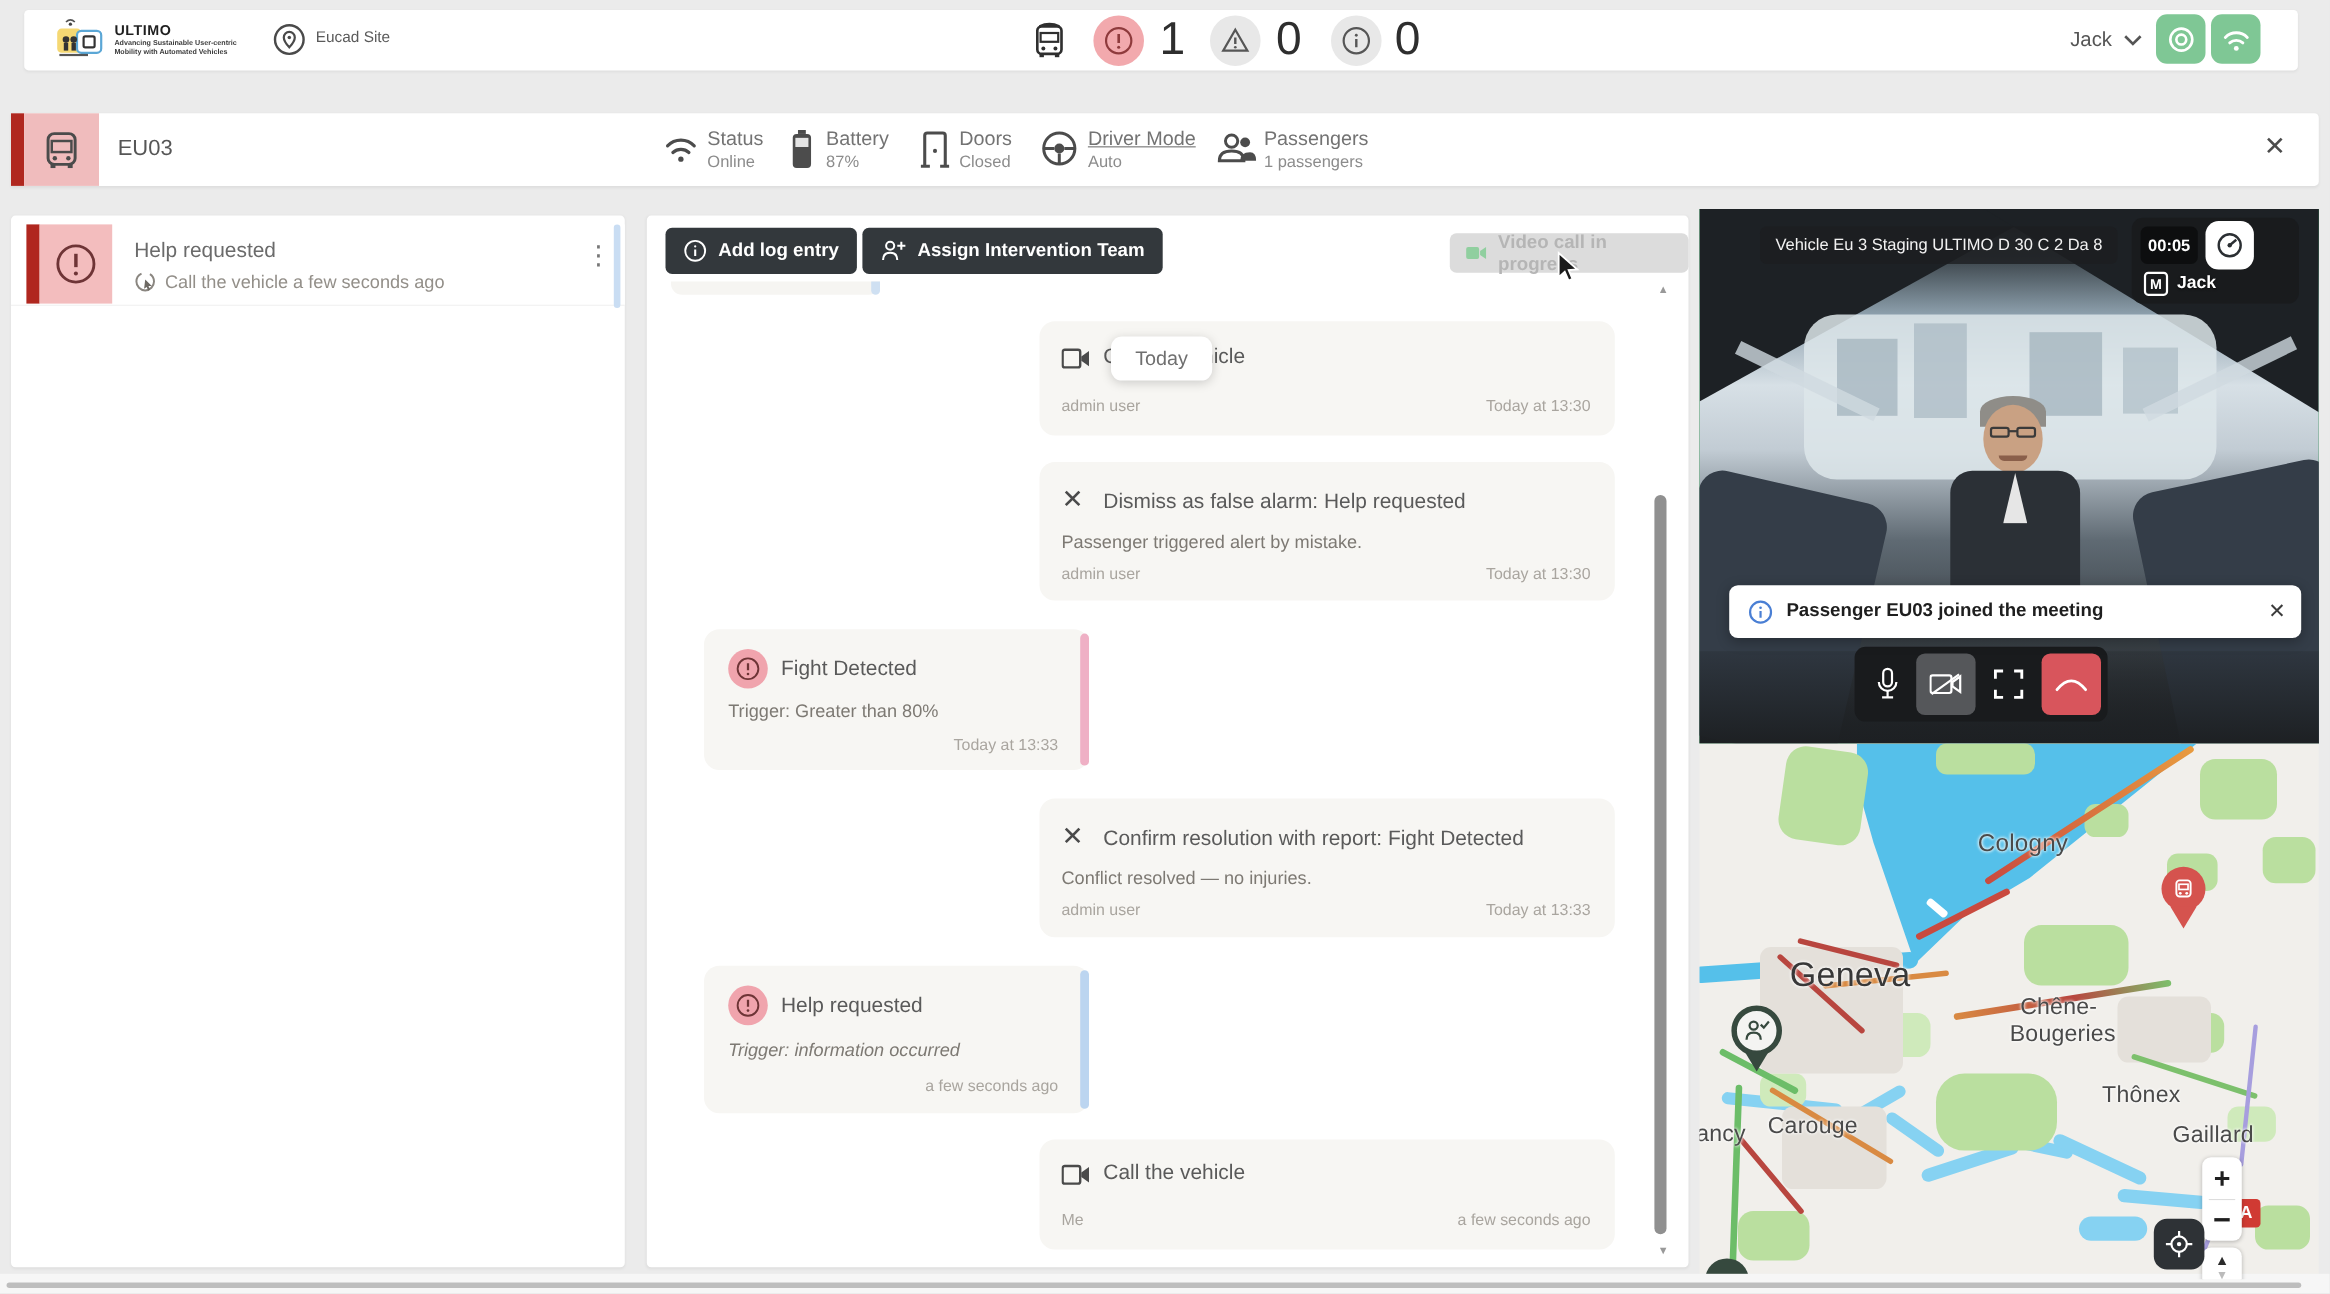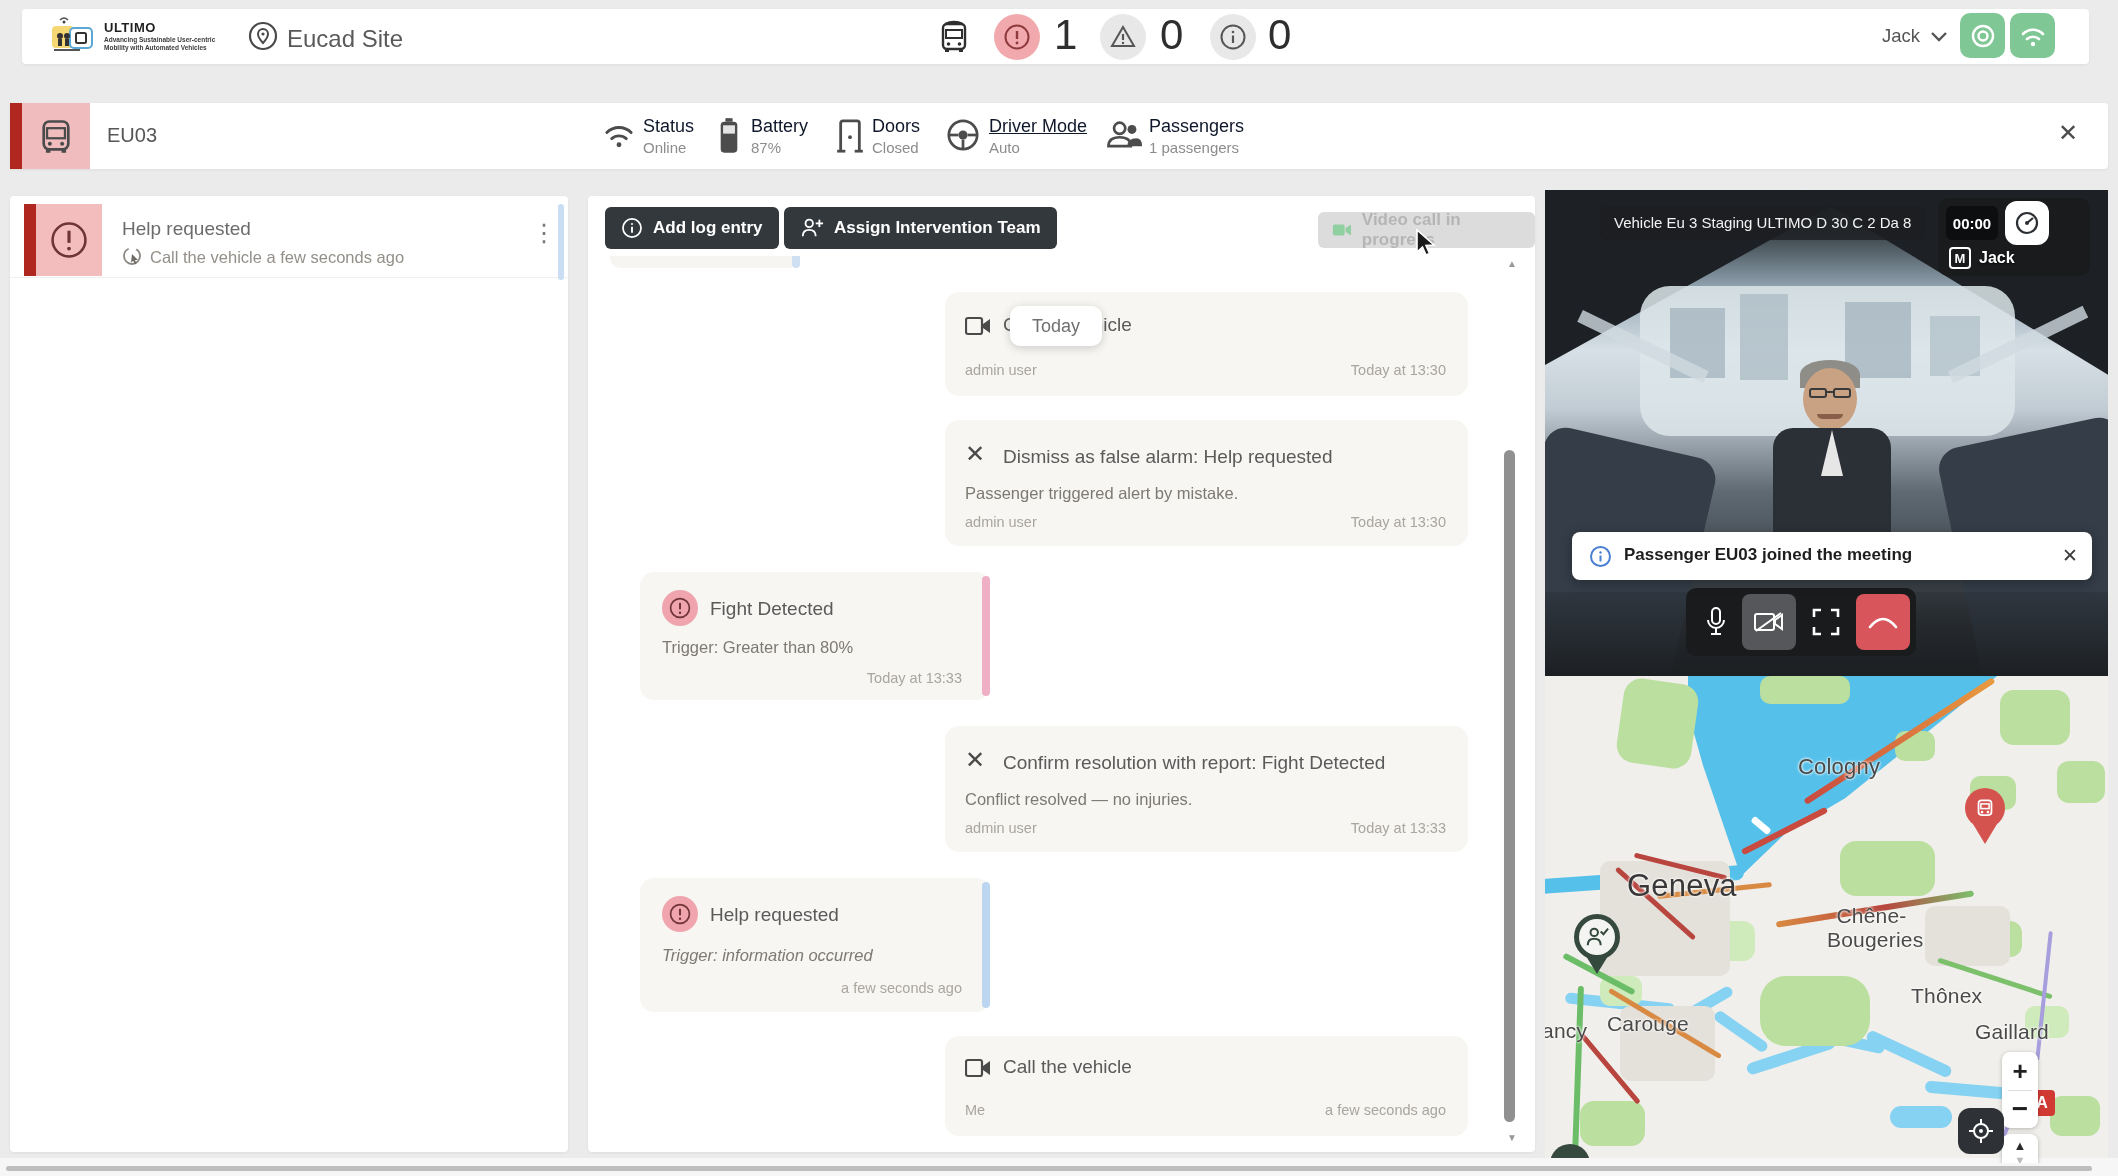--- a/index.html
+++ b/index.html
@@ -8,21 +8,21 @@
     position:relative; width:2118px; height:1176px; overflow:hidden;
     background:#ebebeb; font-family:"Liberation Sans", sans-serif; color:#555;
   }
   .abs { position:absolute; }
   .card { background:#fff; border-radius:4px; }
   .panel-shadow { box-shadow:0 1px 3px rgba(0,0,0,0.06); }
   .badge { width:46px; height:46px; border-radius:50%; display:flex; align-items:center; justify-content:center; }
   .badge-red { background:#f2a9ad; }
   .badge-gray { background:#e8e8e8; }
   .count { font-size:42px; font-weight:400; color:#2e2e2e; line-height:46px; }
-  .stat-label { font-size:18px; color:#0f172a; line-height:20px; }
+  .stat-label { font-size:18px; color:#737373; line-height:20px; }
   .stat-value { font-size:15px; color:#8c8c8c; line-height:18px; }
   .dark-btn { background:#33383c; border-radius:6px; color:#fff; font-size:17px; font-weight:600;
               display:flex; align-items:center; gap:10px; padding:0 16px; height:42px; cursor:pointer; }
   .disabled-btn { background:#dcdcdc; border-radius:6px; color:#b5b5b5; font-size:17px; font-weight:600;
               display:flex; align-items:center; gap:10px; padding:0 14px; height:36px; }
   .bubble { position:absolute; background:#f7f6f3; border-radius:14px; }
   .msg-title { font-size:19px; color:#5a5a5a; }
   .msg-body { font-size:16.5px; color:#7d7973; }
   .msg-meta { font-size:14.5px; color:#a9a59f; }
   .stripe-r { position:absolute; top:4px; right:0; width:8px; border-radius:6px; height:calc(100% - 8px); }
@@ -61,21 +61,21 @@
     <div class="abs" style="left:82px; top:27px; font-size:6.5px; font-weight:bold; color:#3c3c3c; line-height:8px;">Advancing Sustainable User-centric</div>
     <div class="abs" style="left:82px; top:35px; font-size:6.5px; font-weight:bold; color:#3c3c3c; line-height:8px;">Mobility with Automated Vehicles</div>
 
     <div class="abs" style="left:225px; top:11px;">
       <svg width="32" height="32" viewBox="0 0 32 32">
         <circle cx="16" cy="16" r="13" fill="none" stroke="#4a4a4a" stroke-width="2.2"></circle>
         <path d="M16 9 a5 5 0 0 1 5 5 c0 3.5 -5 9 -5 9 s-5 -5.5 -5 -9 a5 5 0 0 1 5 -5 z" fill="none" stroke="#4a4a4a" stroke-width="2"></path>
         <circle cx="16" cy="14" r="1.6" fill="#4a4a4a"></circle>
       </svg>
     </div>
-    <div class="abs" style="left:265px; top:16px; font-size:24px; color:#5a5a5a;">Eucad Site</div>
+    <div class="abs" style="left:265px; top:16px; font-size:14px; color:#5a5a5a;">Eucad Site</div>
 
     <div class="abs" style="left:915px; top:11px;">
       <svg width="34" height="34" viewBox="0 0 34 34">
         <rect x="6" y="4" width="22" height="25" rx="4" fill="none" stroke="#2f2f2f" stroke-width="2.4"></rect>
         <path d="M8 4 q9 -4 18 0" stroke="#2f2f2f" stroke-width="2.4" fill="none"></path>
         <rect x="9" y="10" width="16" height="8" fill="none" stroke="#2f2f2f" stroke-width="2"></rect>
         <circle cx="11.5" cy="24" r="1.8" fill="#2f2f2f"></circle>
         <circle cx="22.5" cy="24" r="1.8" fill="#2f2f2f"></circle>
         <rect x="8" y="29" width="4" height="3" fill="#2f2f2f"></rect>
         <rect x="22" y="29" width="4" height="3" fill="#2f2f2f"></rect>
@@ -349,21 +349,21 @@
     <div class="abs" style="left:264px; top:198px; width:18px; height:10px; border:2px solid #3a3a3a; border-radius:3px;"></div>
     <div class="abs" style="left:288px; top:198px; width:18px; height:10px; border:2px solid #3a3a3a; border-radius:3px;"></div>
     <div class="abs" style="left:281px; top:201px; width:8px; height:2px; background:#3a3a3a;"></div>
     <div class="abs" style="left:272px; top:224px; width:26px; height:5px; border-radius:0 0 10px 10px; background:#8a5f4a;"></div>
     <div class="abs" style="left:228px; top:238px; width:118px; height:115px; border-radius:20px 20px 0 0; background:#2b3036;"></div>
     <div class="abs" style="left:276px; top:240px; width:22px; height:46px; background:#e6e6e6; clip-path:polygon(50% 0,100% 100%,0 100%);"></div>
     <div class="abs" style="left:0; top:402px; width:563px; height:84px; background:linear-gradient(180deg,rgba(25,28,31,0.2),#1d2023);"></div>
 
     <div class="abs" style="left:55px; top:16px; height:34px; background:rgba(28,30,32,0.78); border-radius:6px; padding:0 14px; font-size:15px; color:#f2f2f2; line-height:34px; z-index:4;">Vehicle Eu 3 Staging ULTIMO D 30 C 2 Da 8</div>
     <div class="abs" style="left:393px; top:8px; width:152px; height:78px; background:rgba(24,26,28,0.82); border-radius:10px; z-index:3;"></div>
-    <div class="abs" style="left:401px; top:16px; width:52px; height:34px; background:rgba(12,13,14,0.9); border-radius:6px; color:#fff; font-size:15px; font-weight:bold; display:flex; align-items:center; justify-content:center; z-index:4;">00:00</div>
+    <div class="abs" style="left:401px; top:16px; width:52px; height:34px; background:rgba(12,13,14,0.9); border-radius:6px; color:#fff; font-size:15px; font-weight:bold; display:flex; align-items:center; justify-content:center; z-index:4;">00:05</div>
     <div class="abs" style="left:460px; top:11px; width:44px; height:44px; background:#fff; border-radius:12px; display:flex; align-items:center; justify-content:center; z-index:4;">
       <svg width="26" height="26" viewBox="0 0 26 26">
         <circle cx="13" cy="13" r="10" fill="none" stroke="#2b2f33" stroke-width="2.2"></circle>
         <line x1="13" y1="13" x2="19" y2="8" stroke="#2b2f33" stroke-width="2.2"></line>
         <circle cx="13" cy="13" r="2" fill="#2b2f33"></circle>
       </svg>
     </div>
     <div class="abs" style="left:404px; top:57px; width:22px; height:22px; border:2px solid #fff; border-radius:4px; color:#fff; font-size:13px; font-weight:bold; display:flex; align-items:center; justify-content:center; z-index:4;">M</div>
     <div class="abs mono-sh" style="left:434px; top:59px; font-size:16px; font-weight:bold; color:#fff; z-index:4;">Jack</div>
 

